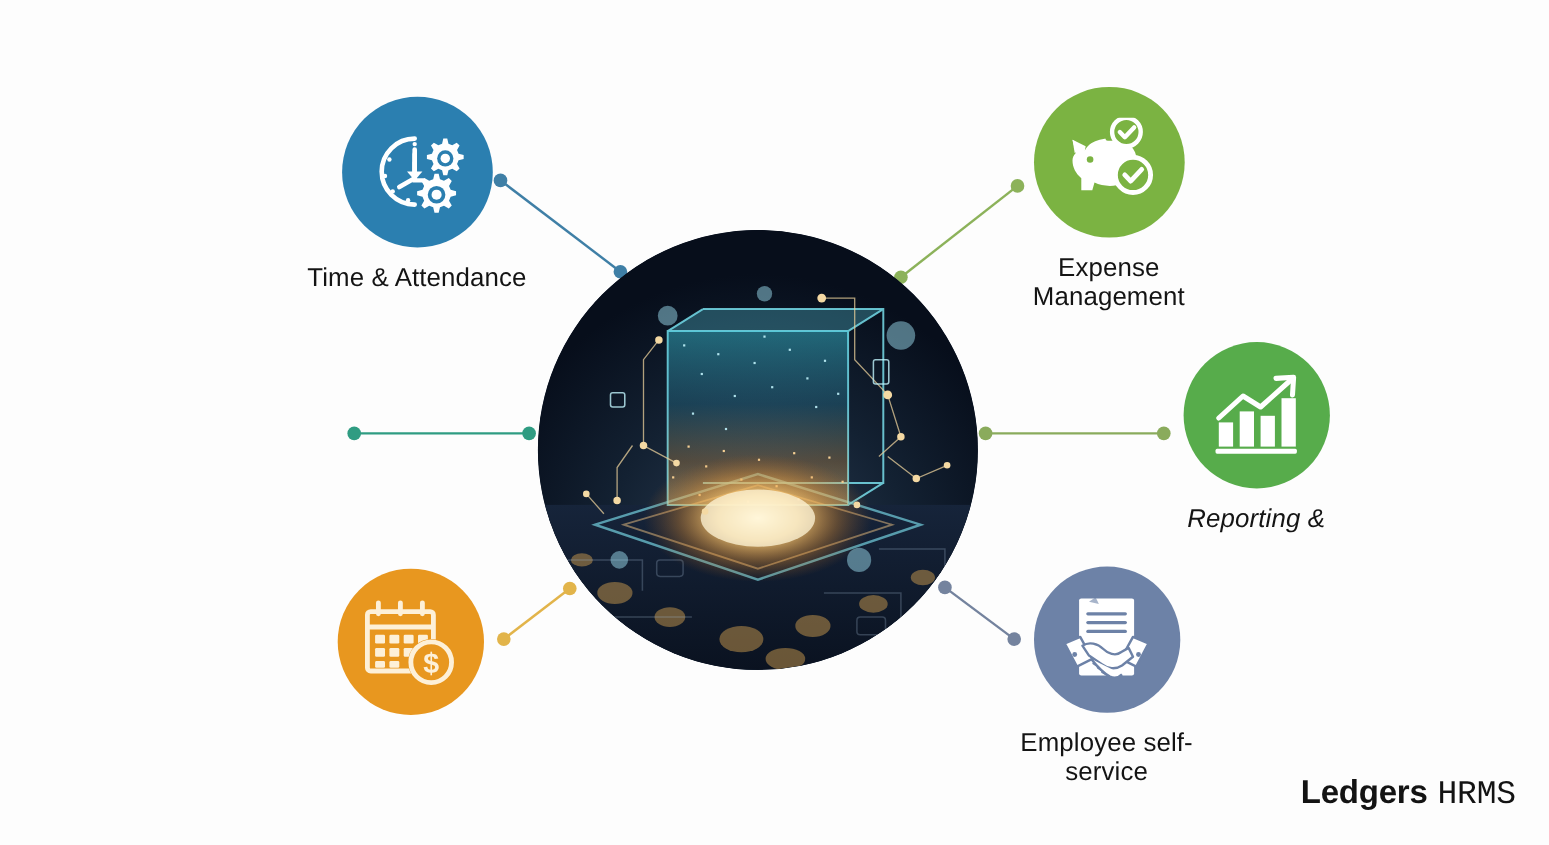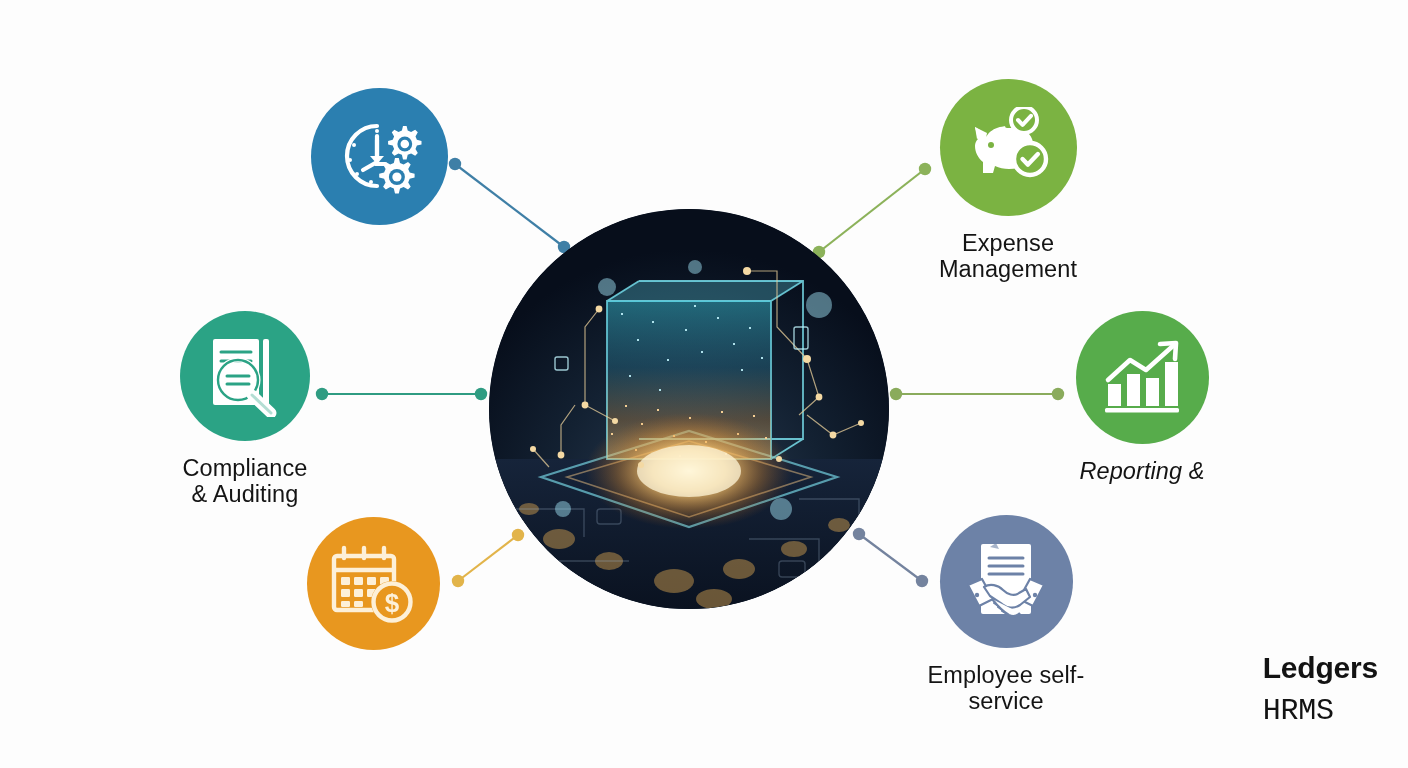--- a/index.html
+++ b/index.html
@@ -54,23 +54,23 @@
 
   #node-time .disc      {width:137px;height:137px;background:#2b7fb0;}
   #node-expense .disc   {width:137px;height:137px;background:#7bb342;}
   #node-compliance .disc{width:130px;height:130px;background:#2ba385;}
   #node-reporting .disc {width:133px;height:133px;background:#57ac4b;}
   #node-payroll .disc   {width:133px;height:133px;background:#e8971f;}
   #node-ess .disc       {width:133px;height:133px;background:#6d82a7;}
 
   
   .brand{
-    position:absolute;right:30px;bottom:40px;
+    position:absolute;right:30px;bottom:28px;
     font-size:30px;color:#131313;letter-spacing:-.2px;
-    display:flex;gap:9px;align-items:baseline;flex-direction:column;
+    display:flex;gap:9px;align-items:baseline;
   }
   .brand .b-strong{font-weight:700;}
   .brand .b-light{font-weight:400;font-family:Liberation Mono, monospace;}
 </style>
 </head>
 <body>
 
 <div id="stage">
 
   <svg id="connectors" viewBox="0 0 1408 768" width="1408" height="768">
@@ -273,20 +273,21 @@
         <g fill="#ffffff">
           <path d="M70 8 l3.6 0 1.1 4.6 3.4 1.4 4.1-2.3 2.6 2.6-2.3 4.1 1.4 3.4 4.6 1.1 0 3.6-4.6 1.1-1.4 3.4 2.3 4.1-2.6 2.6-4.1-2.3-3.4 1.4-1.1 4.6-3.6 0-1.1-4.6-3.4-1.4-4.1 2.3-2.6-2.6 2.3-4.1-1.4-3.4-4.6-1.1 0-3.6 4.6-1.1 1.4-3.4-2.3-4.1 2.6-2.6 4.1 2.3 3.4-1.4z"></path>
           <circle cx="71.8" cy="26" r="7.4" fill="#2b7fb0"></circle>
           <circle cx="71.8" cy="26" r="4.3" fill="#ffffff"></circle>
           <path d="M62 40 l3.8 0 1.2 4.9 3.6 1.5 4.4-2.5 2.7 2.7-2.5 4.4 1.5 3.6 4.9 1.2 0 3.8-4.9 1.2-1.5 3.6 2.5 4.4-2.7 2.7-4.4-2.5-3.6 1.5-1.2 4.9-3.8 0-1.2-4.9-3.6-1.5-4.4 2.5-2.7-2.7 2.5-4.4-1.5-3.6-4.9-1.2 0-3.8 4.9-1.2 1.5-3.6-2.5-4.4 2.7-2.7 4.4 2.5 3.6-1.5z"></path>
           <circle cx="63.9" cy="59" r="8" fill="#2b7fb0"></circle>
           <circle cx="63.9" cy="59" r="4.6" fill="#ffffff"></circle>
         </g>
       </svg>
     </div>
+    <div class="node-label">Time &amp; Attendance</div>
   </div>
 
   <div class="node" id="node-expense">
     <div class="disc">
       <svg width="90" height="82" viewBox="0 0 90 82">
 
         <path d="M22 36 C22 25 33 19 46 19 C58 19 68 25 70 35 C74 37 77 41 77 46 C77 51 74 55 70 57 L70 66 L60 66 L58 60 C54 61 50 62 46 62 C41 62 36 61 32 59 L30 66 L20 66 L20 55 C15 51 12 45 12 39 C12 36 13 34 15 32 L12 20 L24 26 Z" fill="#ffffff"></path>
         <circle cx="28" cy="38" r="3" fill="#7bb342"></circle>
         <path d="M12 20 L14 32 L23 27 Z" fill="#ffffff"></path>
         <rect x="42" y="17" width="16" height="4" rx="2" fill="#7bb342"></rect>
@@ -295,42 +296,20 @@
         <path d="M55 13 l4.6 4.8 8.4-9" fill="none" stroke="#ffffff" stroke-width="4" stroke-linecap="round" stroke-linejoin="round"></path>
 
         <circle cx="67" cy="52" r="16" fill="#7bb342" stroke="#ffffff" stroke-width="4.4"></circle>
         <path d="M59.5 52 l5.4 5.6 10-10.6" fill="none" stroke="#ffffff" stroke-width="4.4" stroke-linecap="round" stroke-linejoin="round"></path>
       </svg>
     </div>
     <div class="node-label">Expense
 Management</div>
   </div>
 
-  <div class="node" id="node-compliance">
-    <div class="disc">
-      <svg width="80" height="82" viewBox="0 0 80 82">
-        <rect x="8" y="4" width="46" height="66" rx="2" fill="#ffffff"></rect>
-        <rect x="58" y="4" width="6" height="66" rx="2" fill="#ffffff"></rect>
-        <g stroke="#2ba385" stroke-width="3" stroke-linecap="round">
-          <path d="M16 17 H46"></path>
-            <path d="M16 26 H46"></path>
-        </g>
-        <g stroke="#2ba385" stroke-width="3" stroke-linecap="round">
-          <path d="M22 41 H44"></path>
-            <path d="M22 49 H44"></path>
-        </g>
-        <circle cx="33" cy="45" r="20" fill="none" stroke="#ffffff" stroke-width="5"></circle>
-        <circle cx="33" cy="45" r="20" fill="none" stroke="#2ba385" stroke-width="2.4"></circle>
-        <path d="M47 60 L66 78" stroke="#ffffff" stroke-width="11" stroke-linecap="round"></path>
-        <path d="M47 60 L66 78" stroke="#2ba385" stroke-width="3" stroke-linecap="round" opacity=".35"></path>
-      </svg>
-    </div>
-    <div class="node-label">Compliance
-&amp; Auditing</div>
-  </div>
 
   <div class="node" id="node-reporting">
     <div class="disc">
       <svg width="84" height="76" viewBox="0 0 84 76">
         <g fill="#ffffff">
           <rect x="8" y="44" width="13" height="22"></rect>
           <rect x="27" y="34" width="13" height="32"></rect>
           <rect x="46" y="38" width="13" height="28"></rect>
           <rect x="65" y="22" width="13" height="44"></rect>
         </g>

